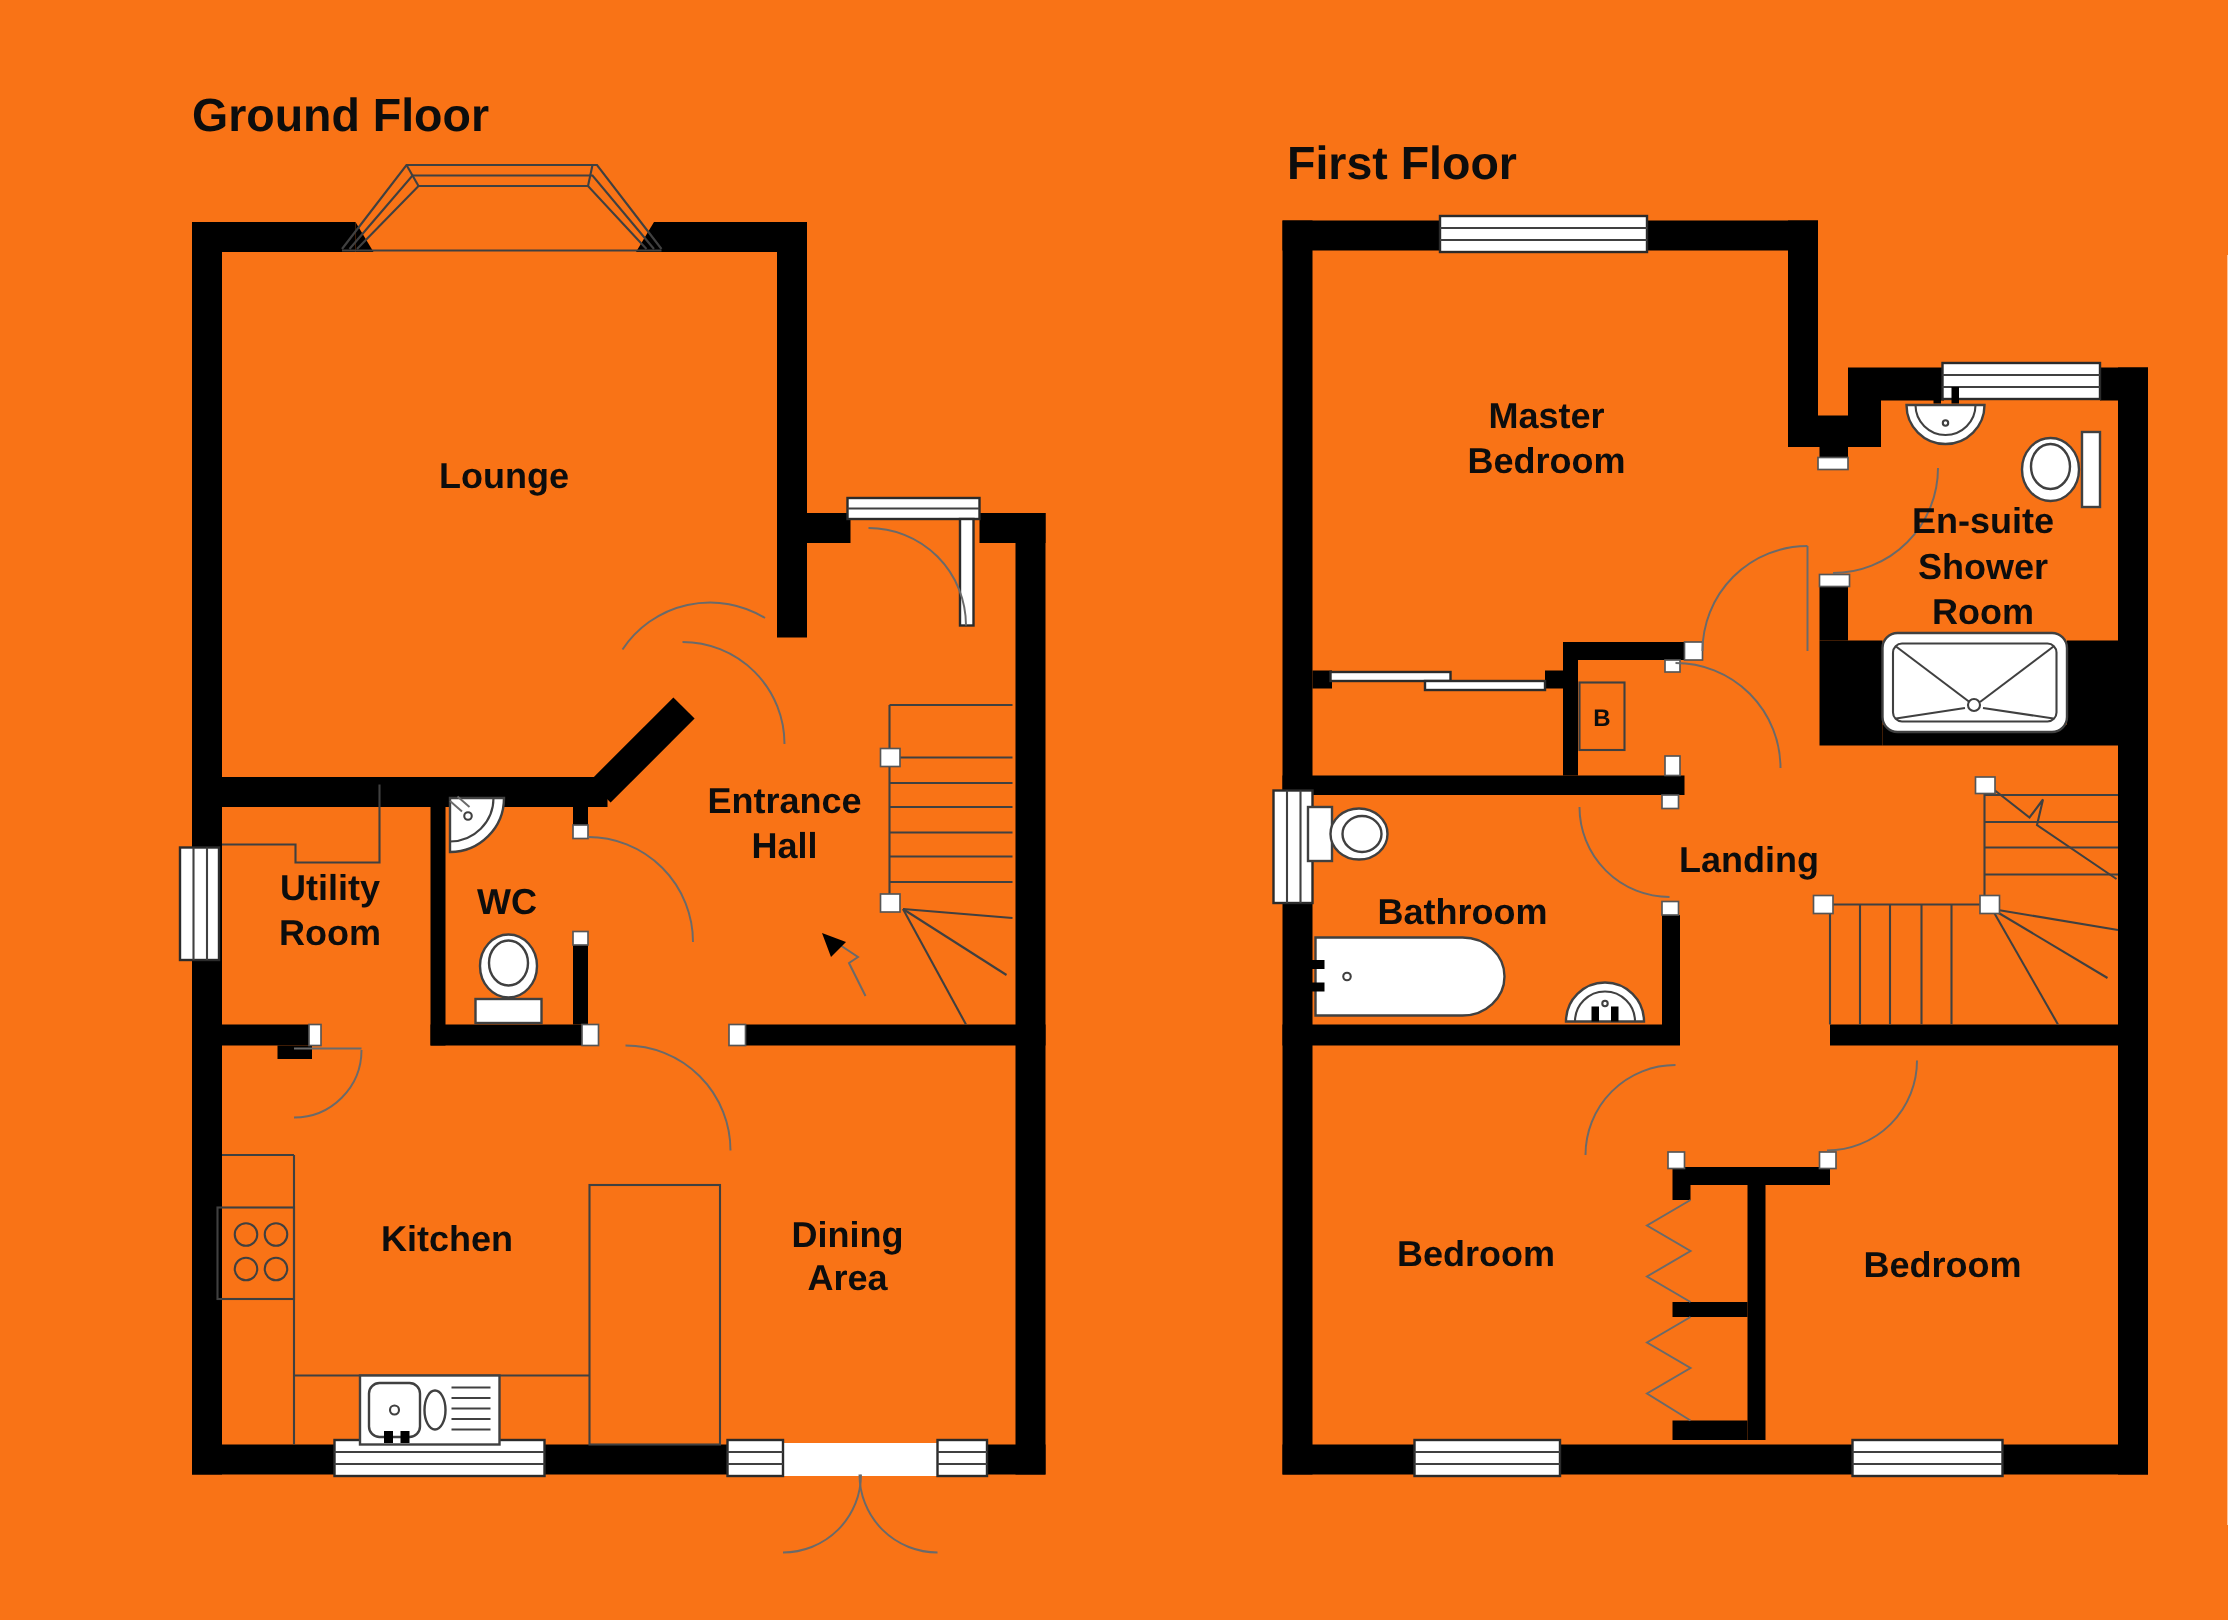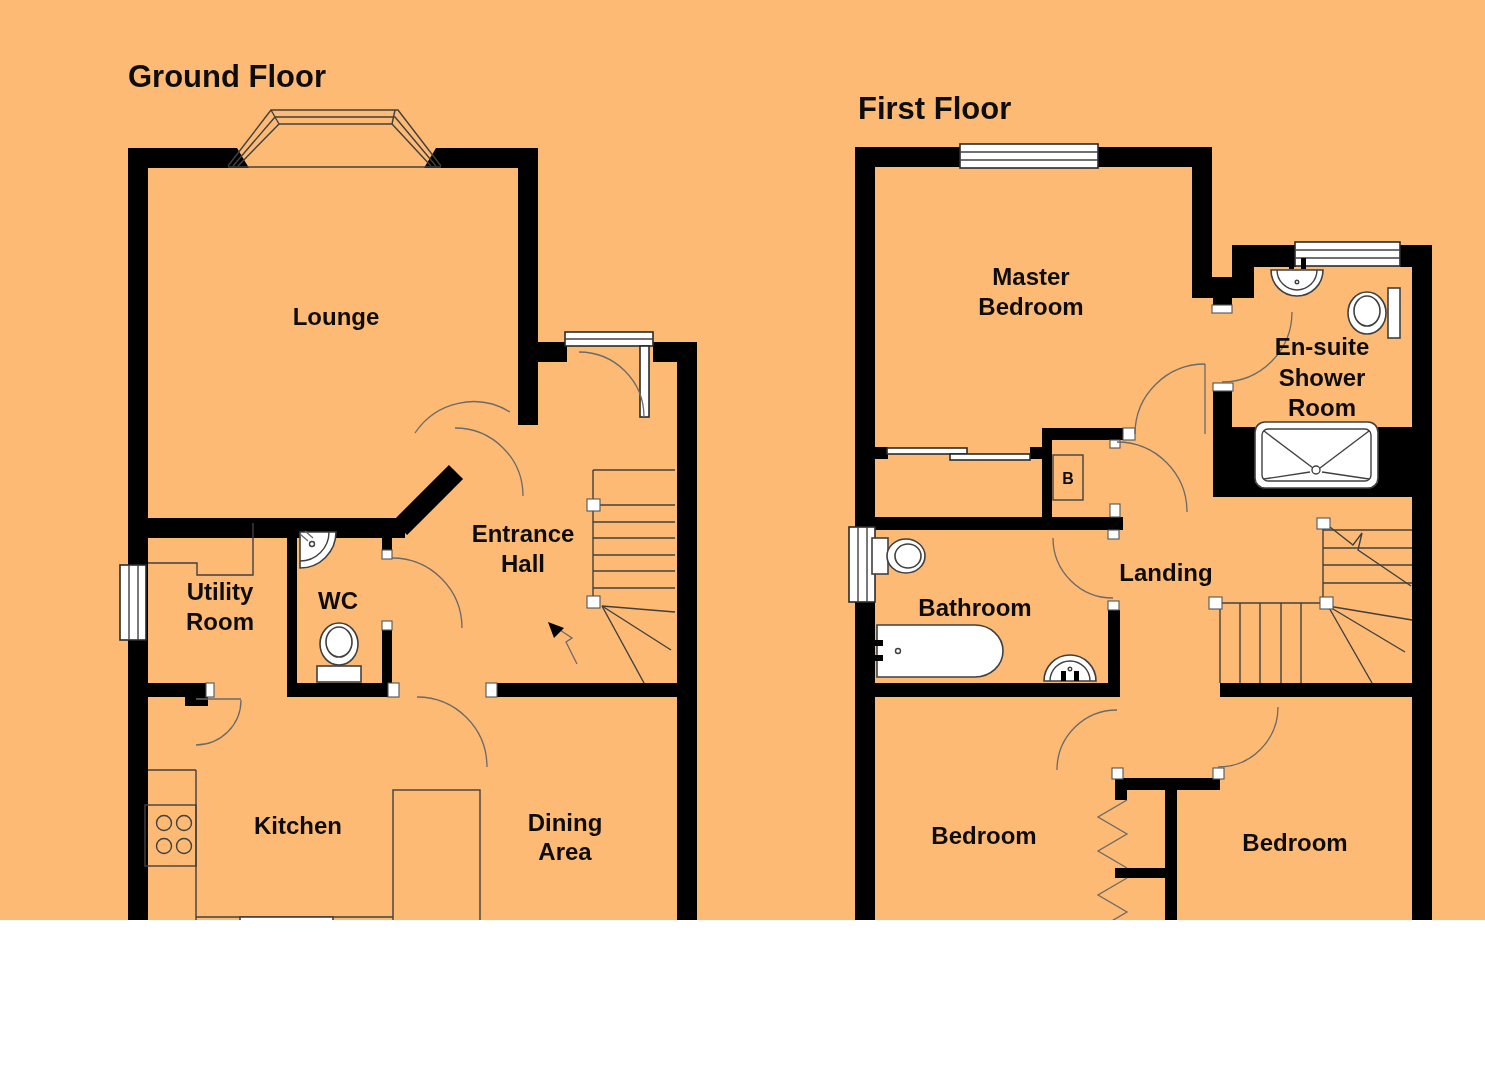--- a/index.html
+++ b/index.html
@@ -1,16 +1,16 @@
 <!DOCTYPE html>
 <html><head>
 <meta charset="utf-8">
 <style>
   html,body{margin:0;padding:0;background:#fff;}
-  .page{position:relative;width:1485px;height:920px;background:#fdba74;overflow:hidden;}
+  .page{position:relative;width:1485px;height:1080px;background:#f97316;overflow:hidden;}
   svg{display:block;}
   .wall{fill:#000;stroke:none;}
   .thin{fill:none;stroke:#404040;stroke-width:1.4;}
   .door{fill:none;stroke:#6a6a6a;stroke-width:1.3;}
   .win{fill:#fff;stroke:#2b2b2b;stroke-width:1.6;}
   .fix{fill:#fff;stroke:#404040;stroke-width:1.6;}
   .cap{fill:#fff;stroke:#555;stroke-width:1.1;}
   .blk{fill:#000;stroke:none;}
   text{font-family:"Liberation Sans","DejaVu Sans",sans-serif;font-weight:bold;fill:#0d0d0d;}
   .title{font-size:31px;text-anchor:start;}

